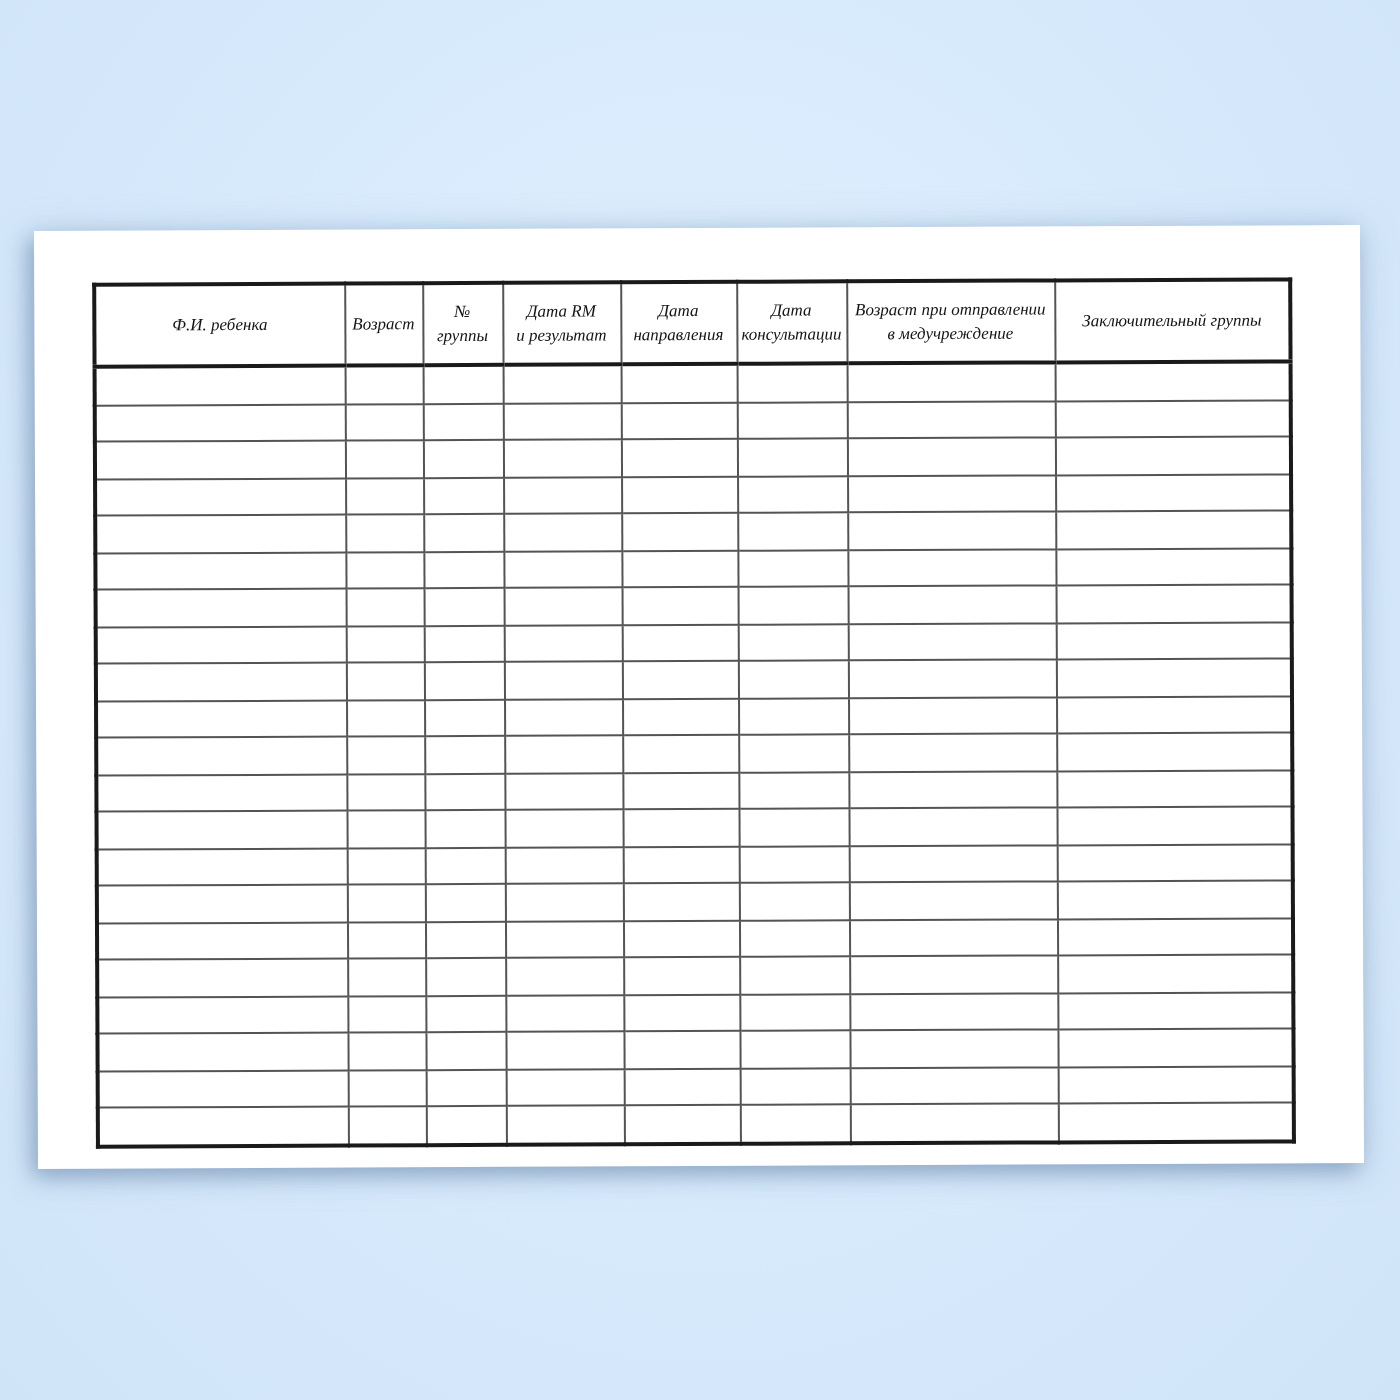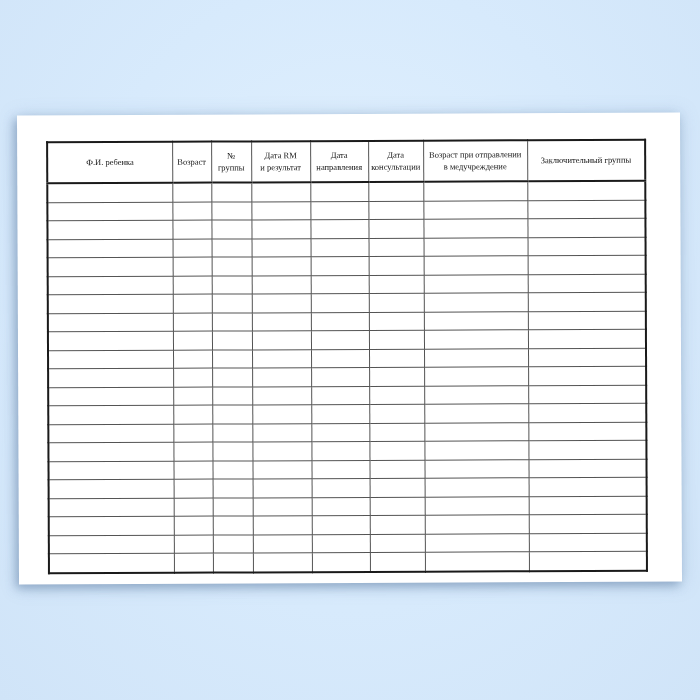--- a/index.html
+++ b/index.html
@@ -10,20 +10,21 @@
     width: 700px;
     height: 700px;
     font-family: "Liberation Serif", serif;
   }
   .scene {
     position: relative;
     width: 700px;
     height: 700px;
     overflow: hidden;
     background: radial-gradient(ellipse at 50% 42%, #e2f1fe 0%, #d7eafc 55%, #d0e4f8 100%);
+    font-style: italic;
   }
   .paper {
     position: absolute;
     left: 18px;
     top: 114px;
     width: 663px;
     height: 469px;
     background: #ffffff;
     transform: rotate(-0.25deg);
     transform-origin: 50% 50%;

